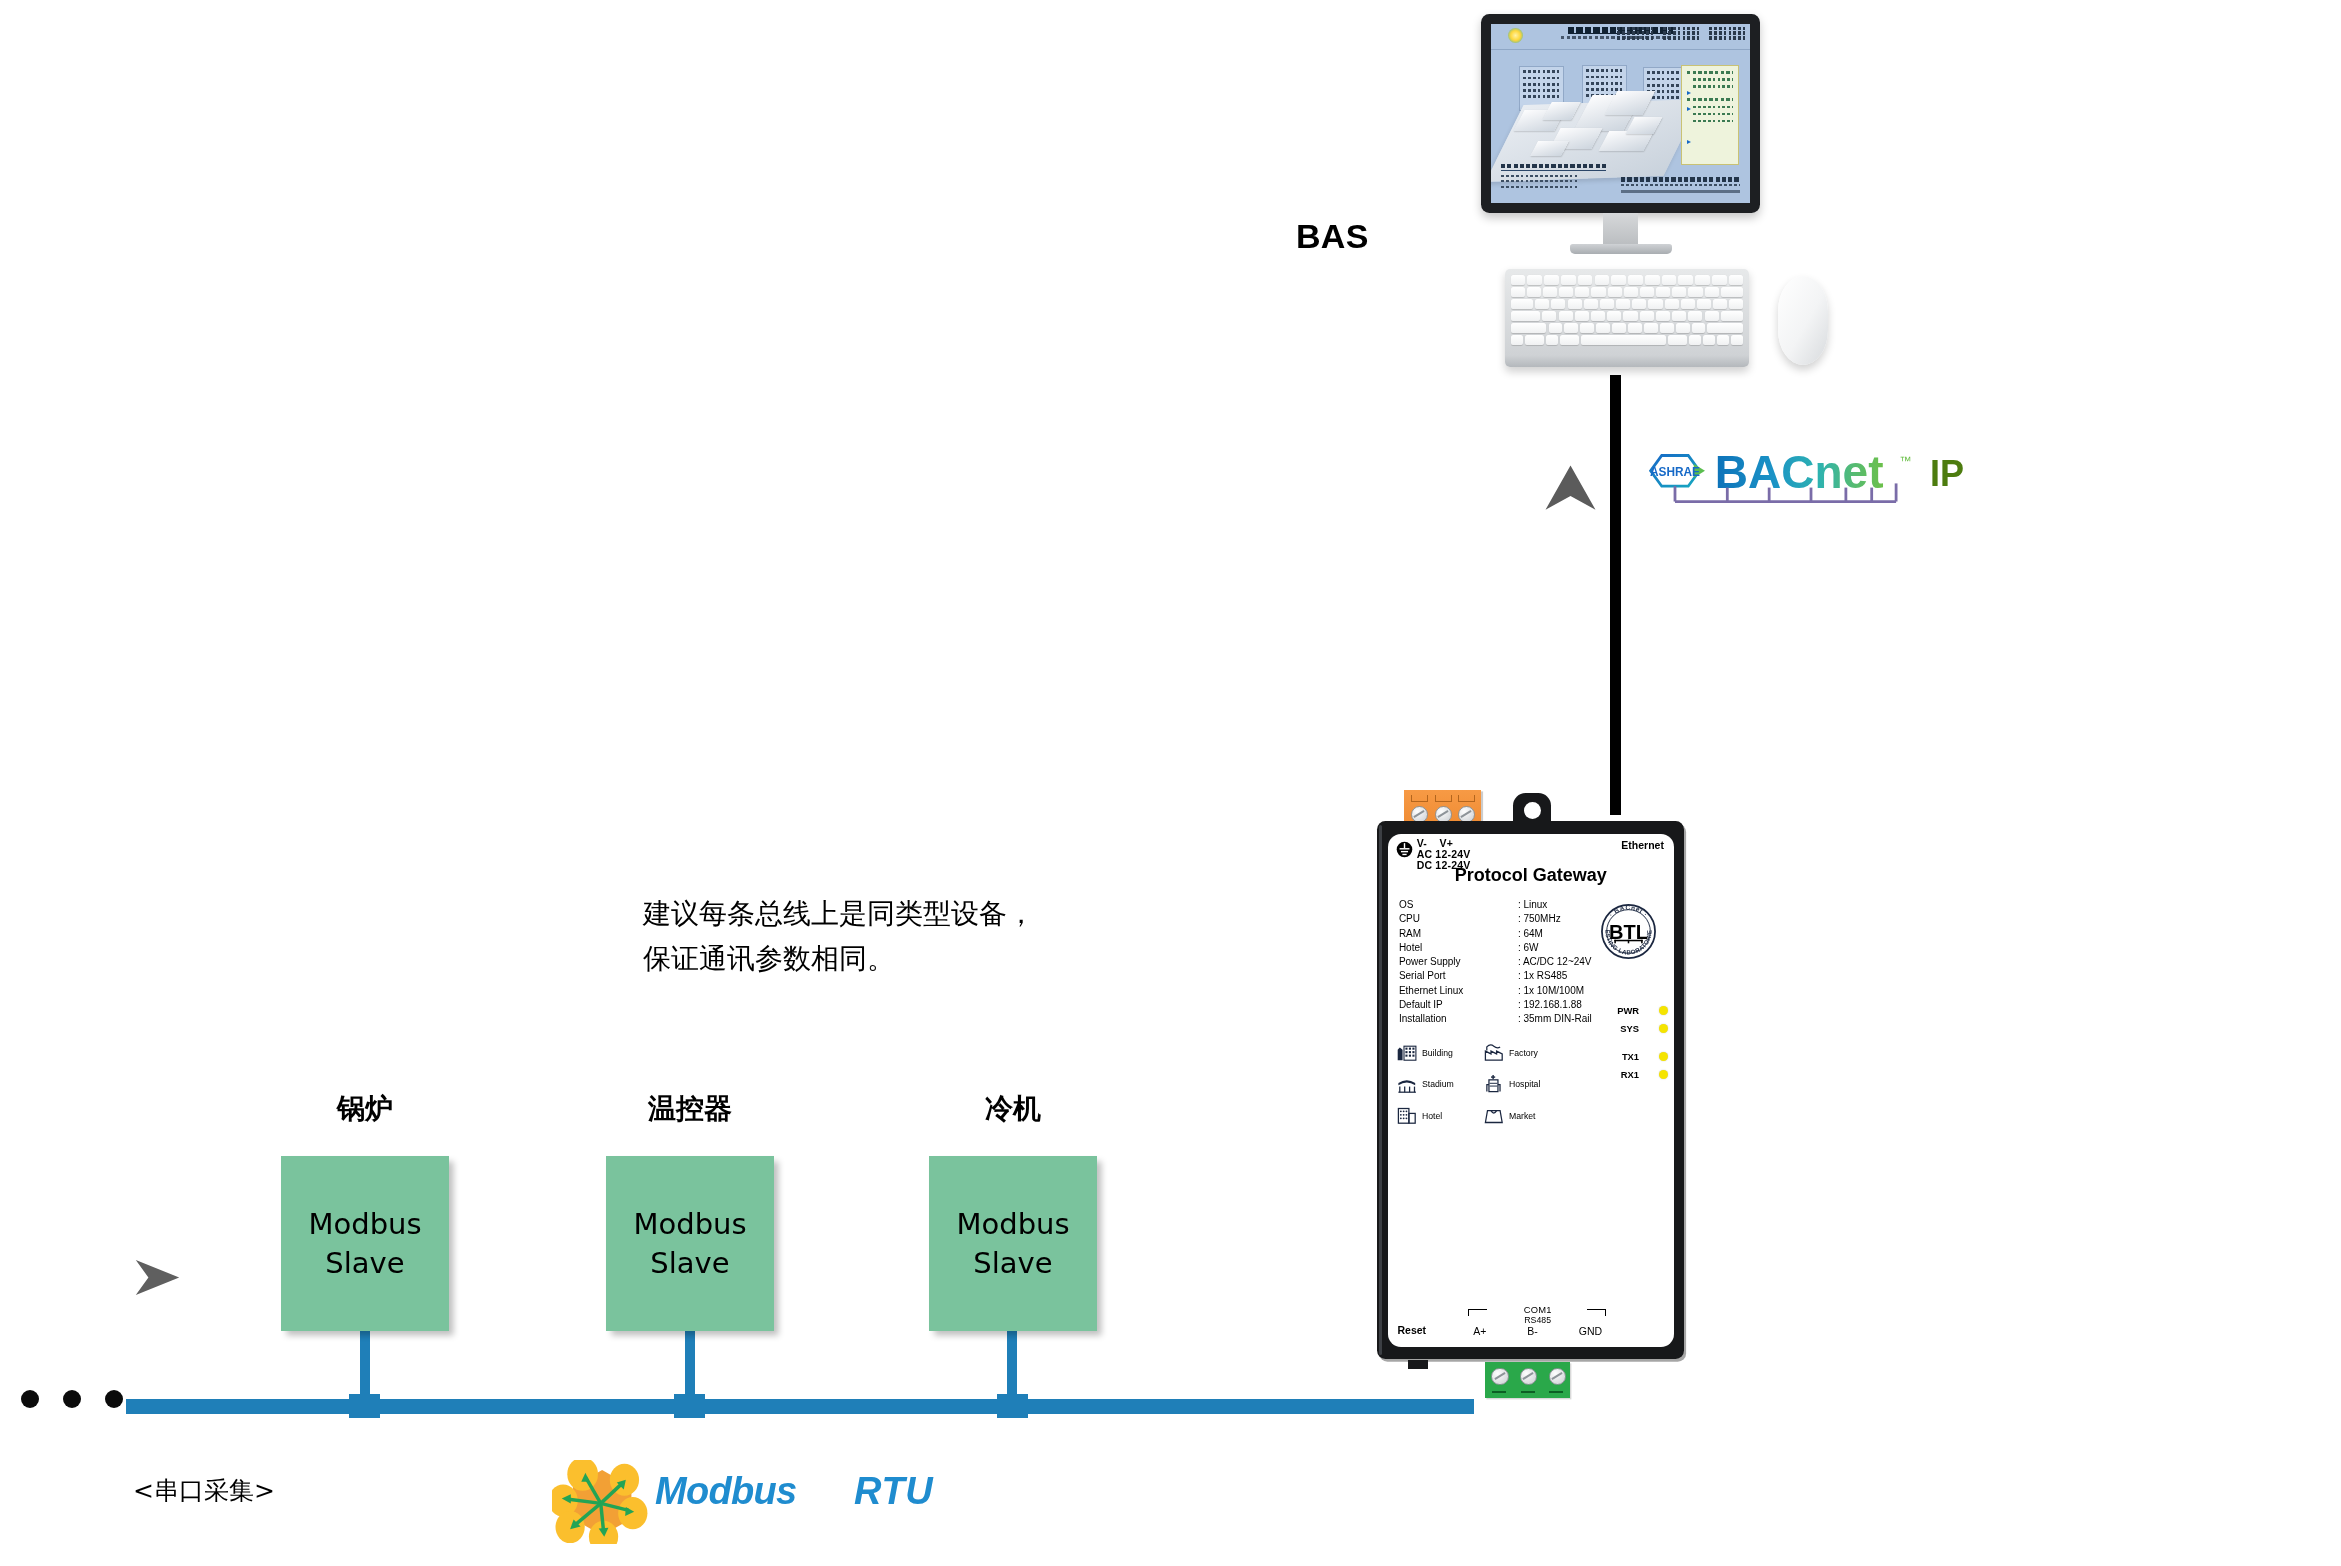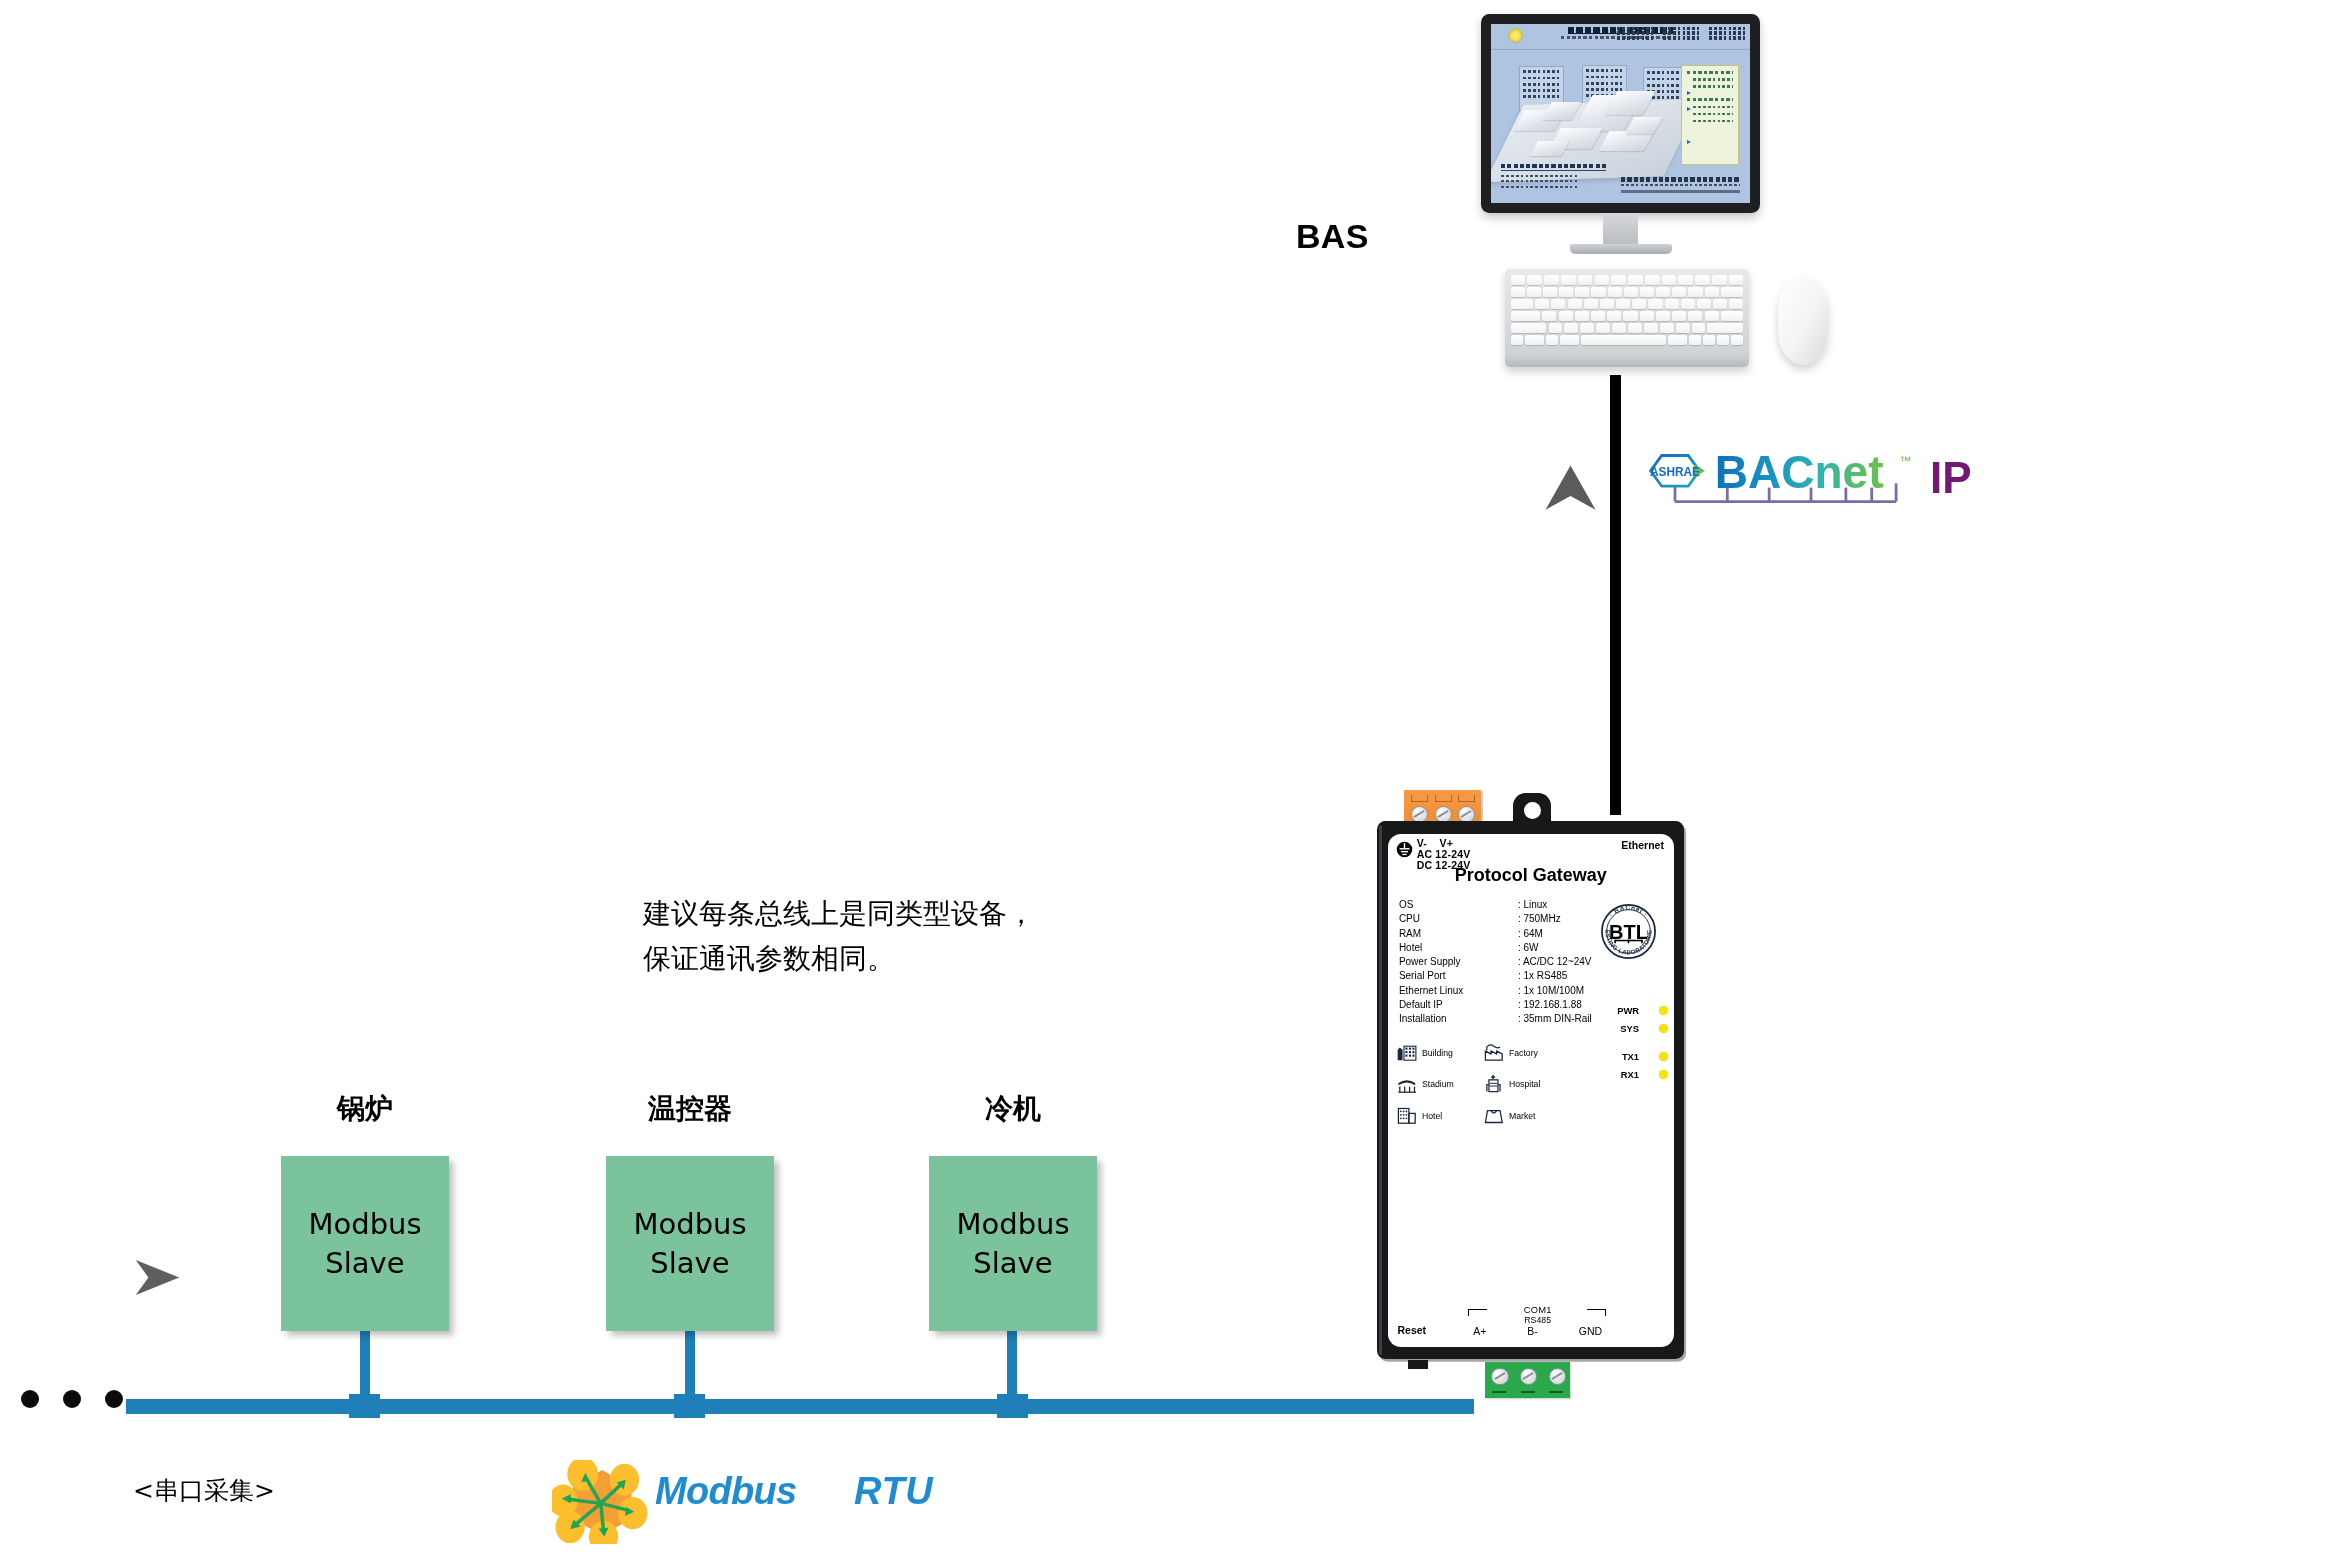--- a/index.html
+++ b/index.html
@@ -130,21 +130,21 @@
   .com-blk .c1{position:relative;letter-spacing:0.2px;}
   .com-blk .c1:before,.com-blk .c1:after{content:"";position:absolute;top:4.9px;width:18px;height:6.3px;border:1.4px solid #000;border-bottom:none;}
   .com-blk .c1:before{left:7px;border-right:none;}
   .com-blk .c1:after{right:8.4px;border-left:none;}
   .com-blk .c2{font-size:8.7px;letter-spacing:0.1px;}
   .com-blk .c3{display:flex;justify-content:space-between;padding:0 12.6px;font-size:10.5px;}
   .reset-lbl{position:absolute;left:9.8px;bottom:11.2px;font-size:10.5px;font-weight:bold;color:#000;}
 
   
   #bacnet{left:1645px;top:447px;width:370px;height:77px;}
-  #bacnet .ip{position:absolute;left:285px;top:5.6px;font-size:44px;font-weight:bold;color:#701a75;}
+  #bacnet .ip{position:absolute;left:285px;top:5.6px;font-size:36px;font-weight:bold;color:#4d7c0f;}
 
   
   #modbuslogo{left:552px;top:1460px;width:433px;height:84px;}
   #modbuslogo .word{position:absolute;left:103px;top:9.8px;font-size:38px;font-weight:bold;
     font-style:italic;color:#1f8ccf;letter-spacing:-0.7px;}
   #modbuslogo .rtu{position:absolute;left:302px;top:9.8px;font-size:38px;font-weight:bold;
     font-style:italic;color:#1f8ccf;letter-spacing:0.7px;}
 
   
   #bus{left:126px;top:1399px;width:1348px;height:15.4px;background:#1f7fb8;}

